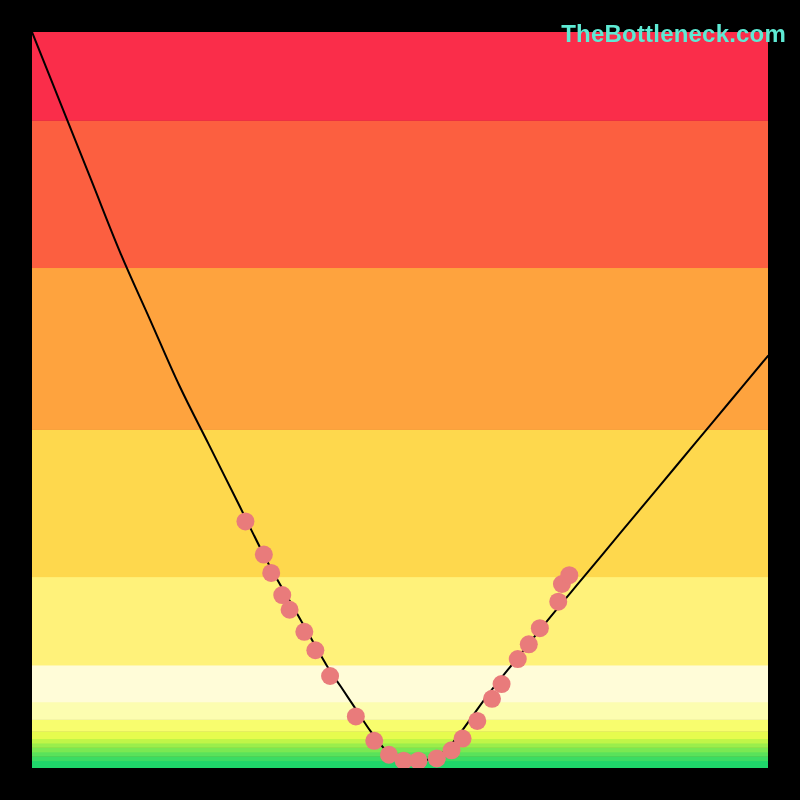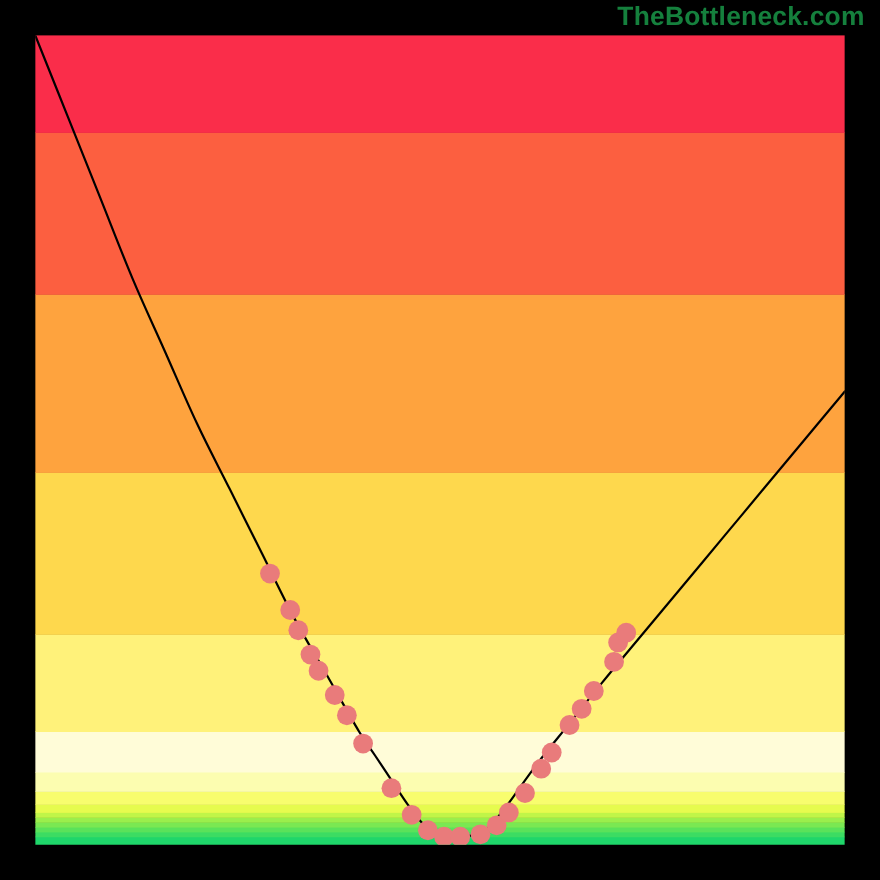--- a/index.html
+++ b/index.html
@@ -12,25 +12,25 @@
     font-family: Arial, Helvetica, sans-serif;
   }
   .stage {
     position: relative;
     width: 800px;
     height: 800px;
     background: #000;
   }
   .watermark {
     position: absolute;
-    top: 2px;
+    top: 20px;
     right: 14px;
     font-size: 24px;
     font-weight: 600;
-    color: #15803d;
+    color: #5eead4;
     letter-spacing: 0.2px;
     z-index: 10;
   }
   .plot {
     position: absolute;
     left: 32px;
     top: 32px;
     width: 736px;
     height: 736px;
   }

